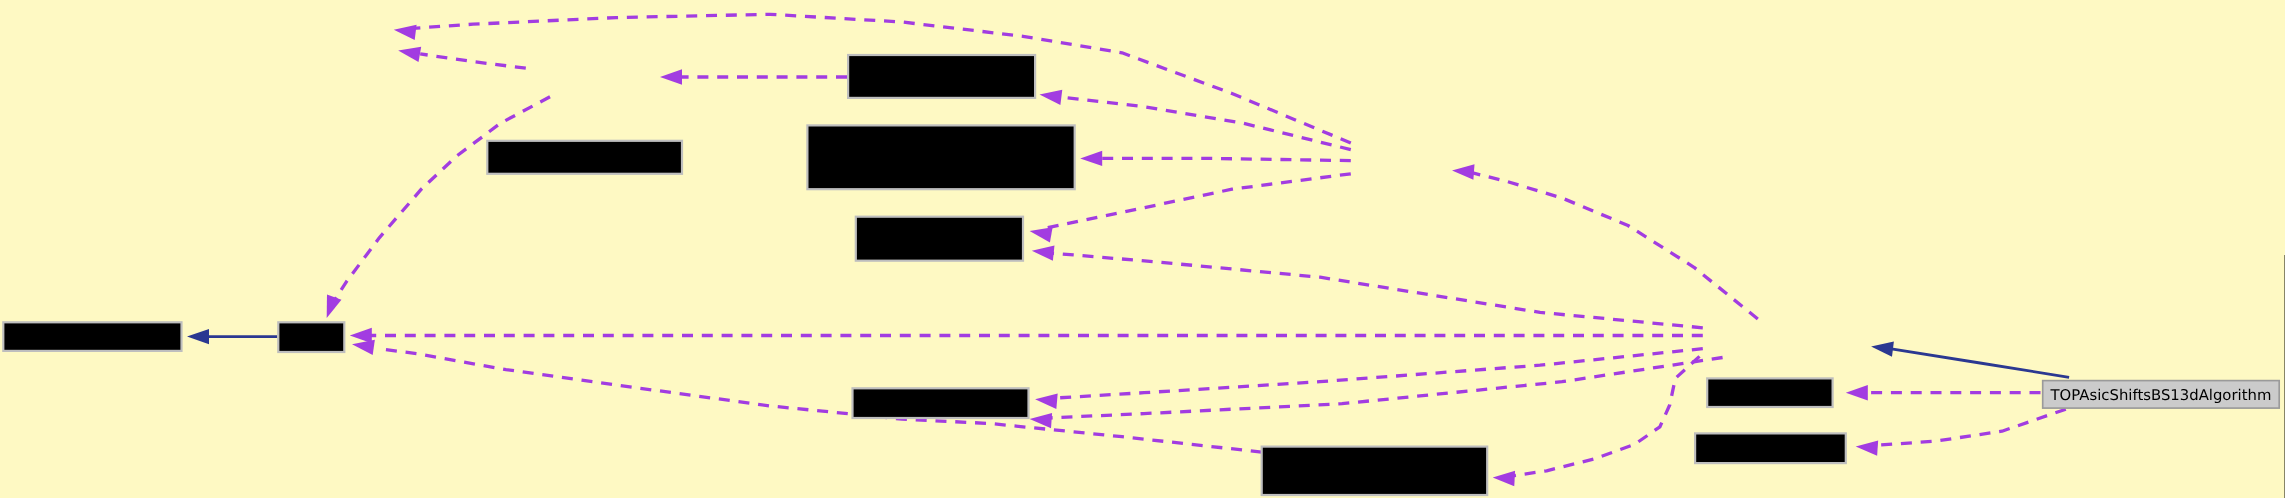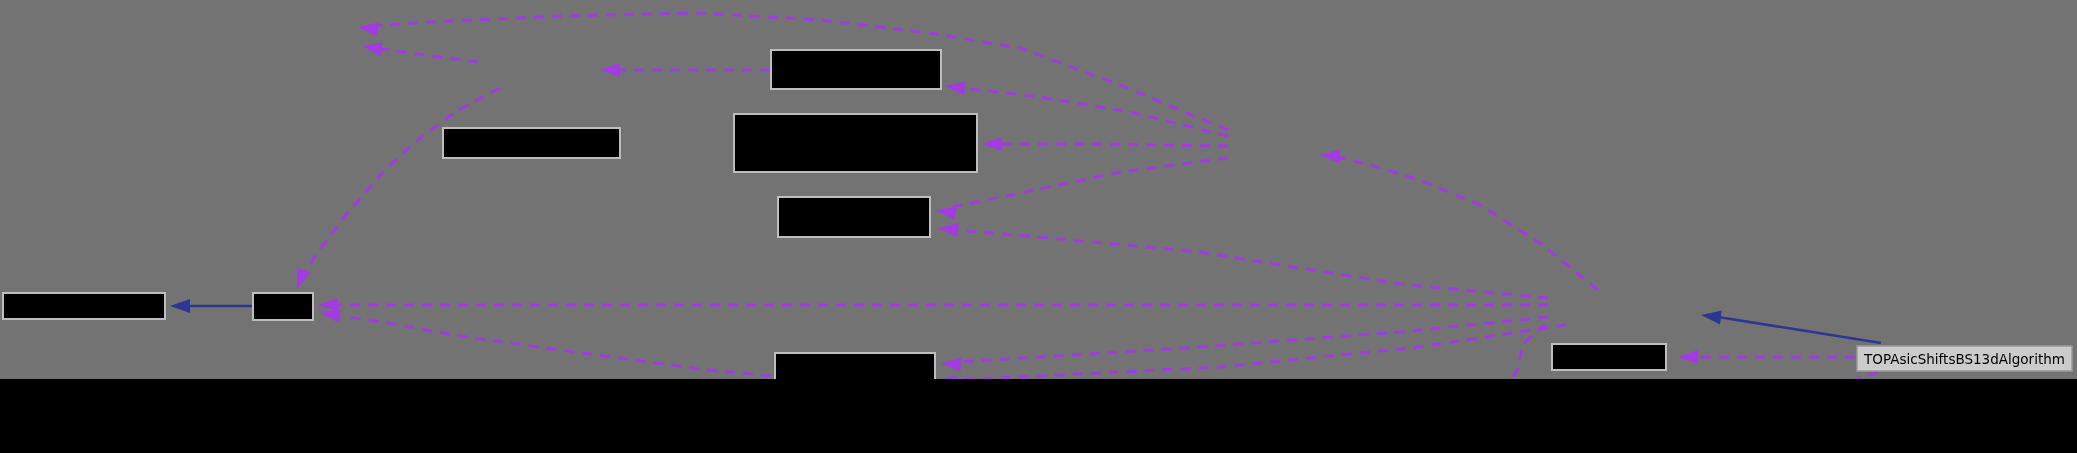--- a/index.html
+++ b/index.html
@@ -1,16 +1,16 @@
 <!DOCTYPE html>
 <html><head>
 <meta charset="utf-8">
 <style>
   html,body{margin:0;padding:0;background:#000;}
-  .stage{position:relative;width:2077px;height:379px;background:#737373;overflow:hidden;}
+  .stage{position:relative;width:2077px;height:453px;background:#fef9c3;overflow:hidden;}
   svg{display:block;}
   .usage{stroke:#A23CE1;stroke-width:3;fill:none;stroke-dasharray:10 8;stroke-linejoin:round;}
   .usage-head{fill:#A23CE1;stroke:none;}
   .inheritance{stroke:#2B3891;stroke-width:2.6;fill:none;}
   .inheritance-head{fill:#2B3891;stroke:none;}
   rect.class-box{fill:#000;stroke:#BEBEBE;stroke-width:2;}
   rect.main-box{fill:#CBCBCB;stroke:#9A9A9A;stroke-width:1.5;}
   text.node-label{font-family:"DejaVu Sans",sans-serif;font-size:13.5px;fill:#000;text-anchor:middle;}
 </style>
 </head>

